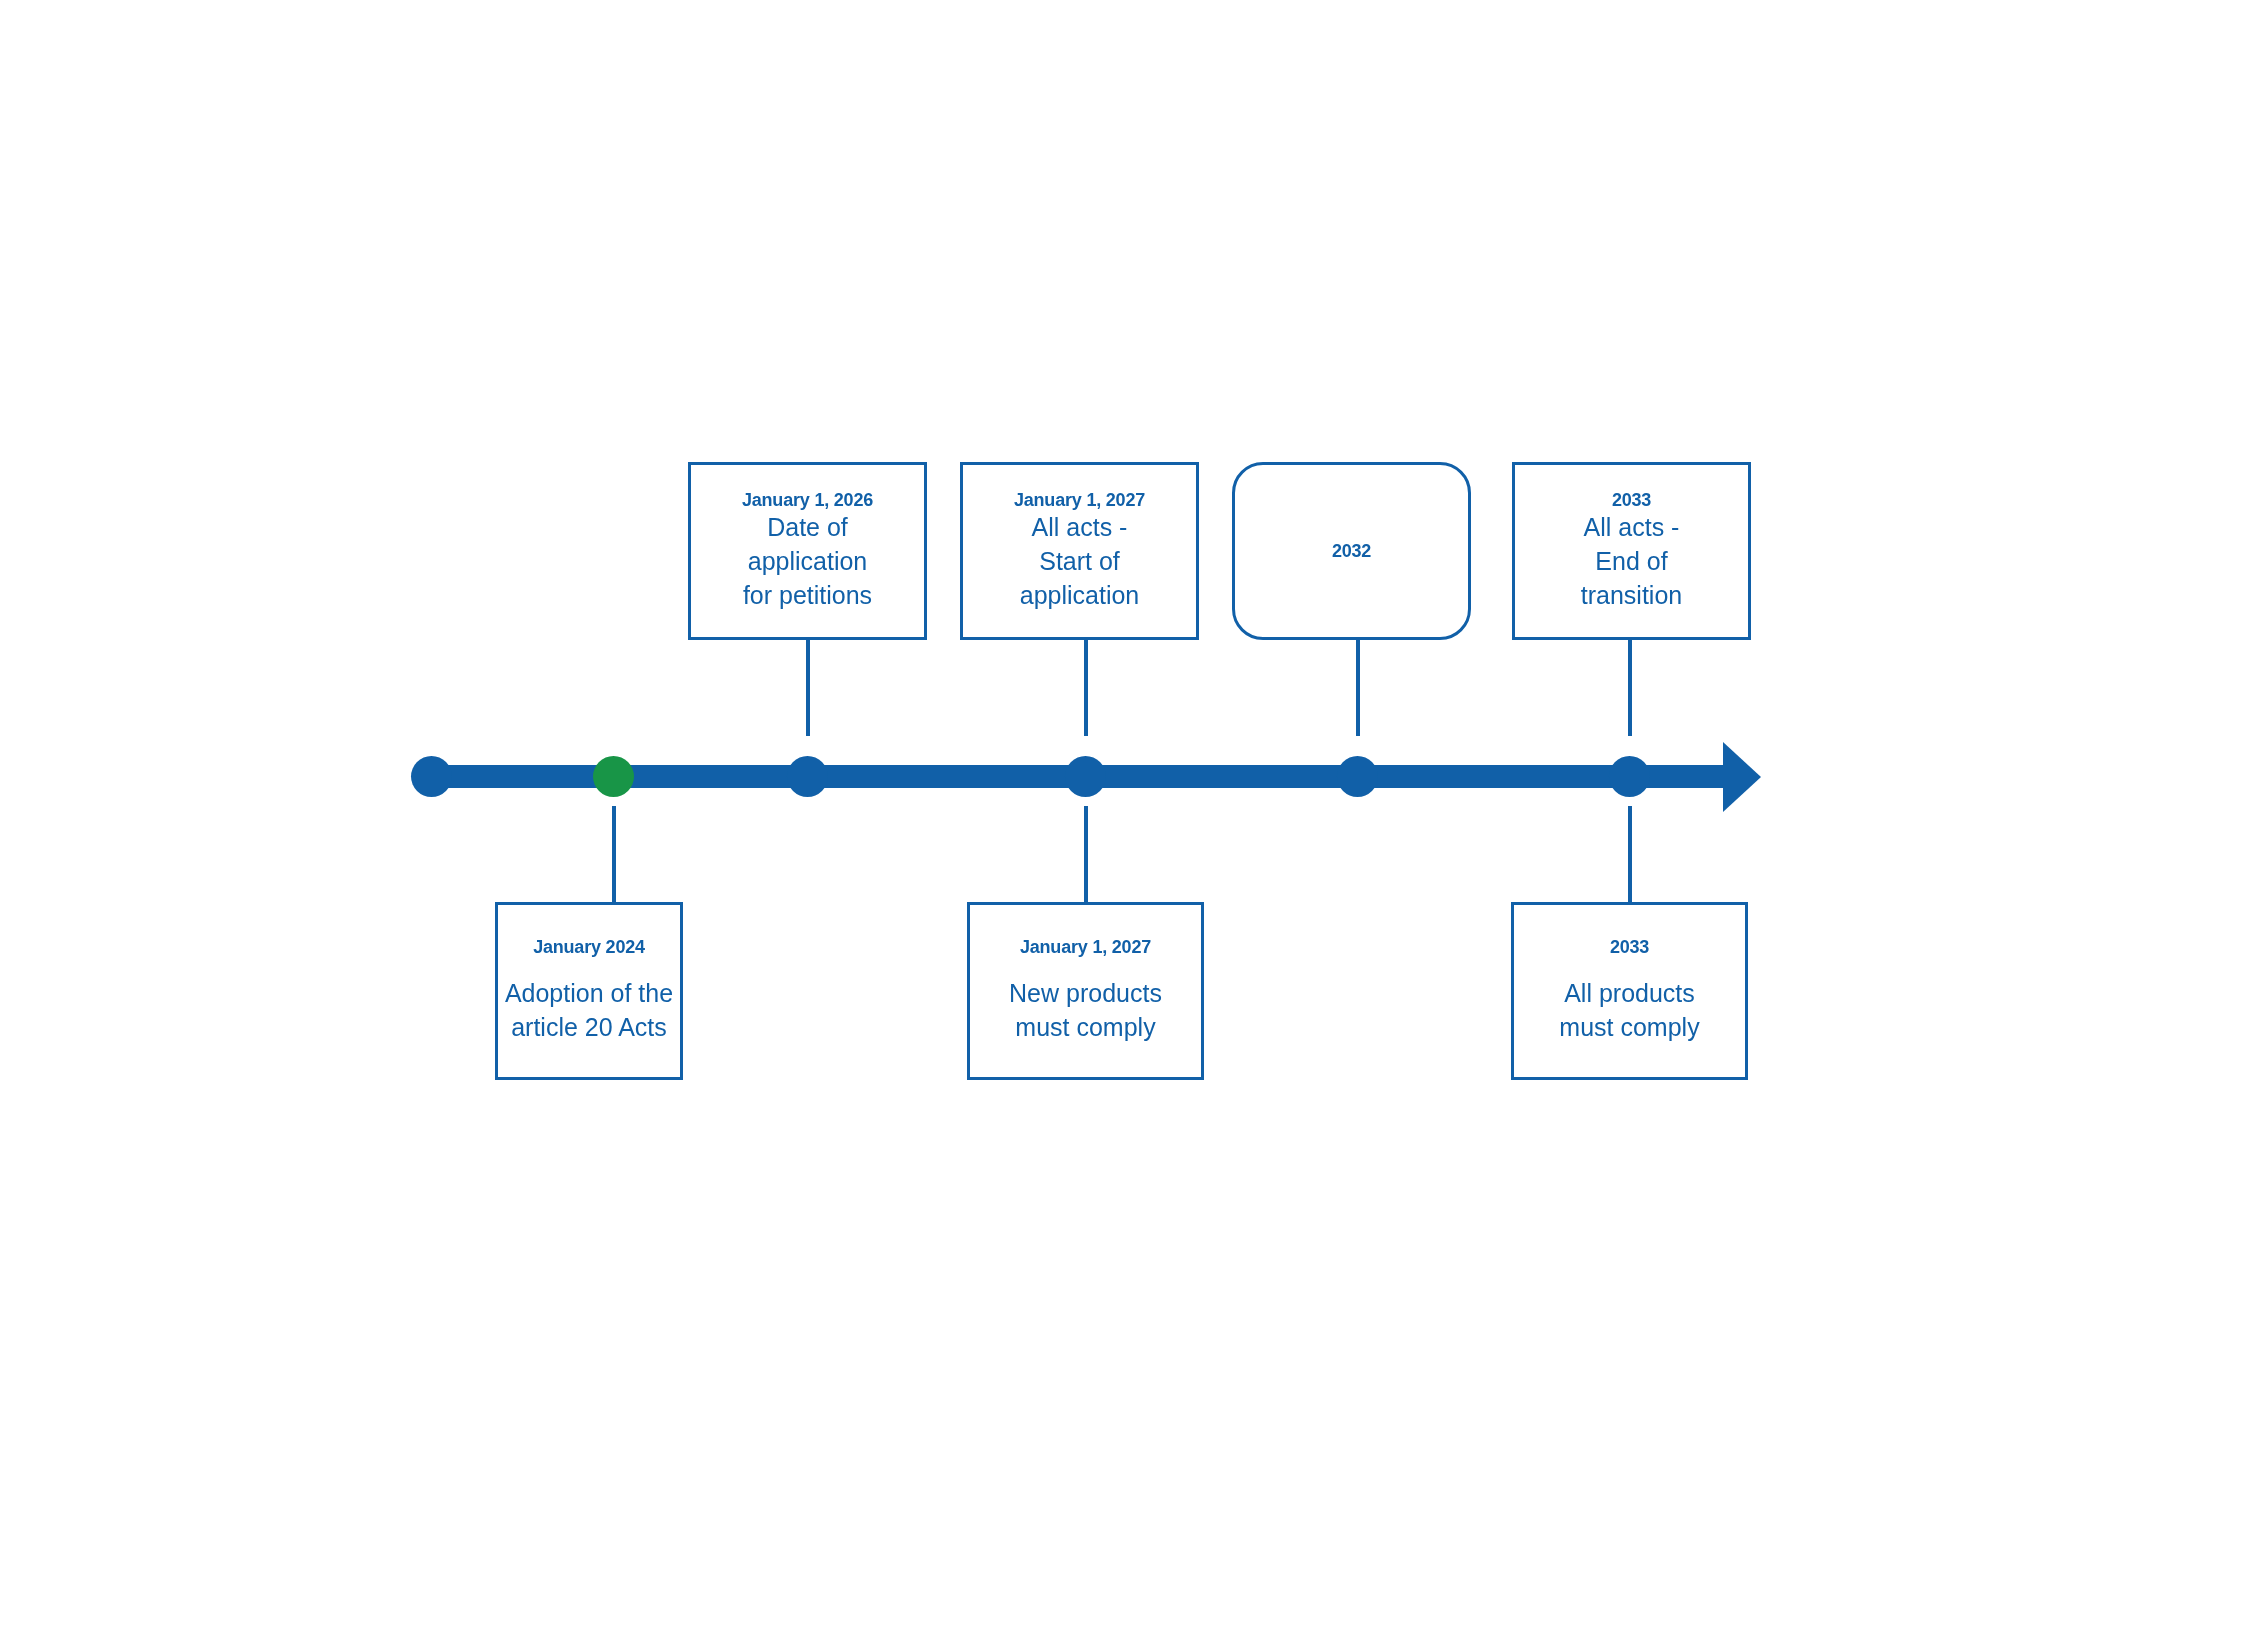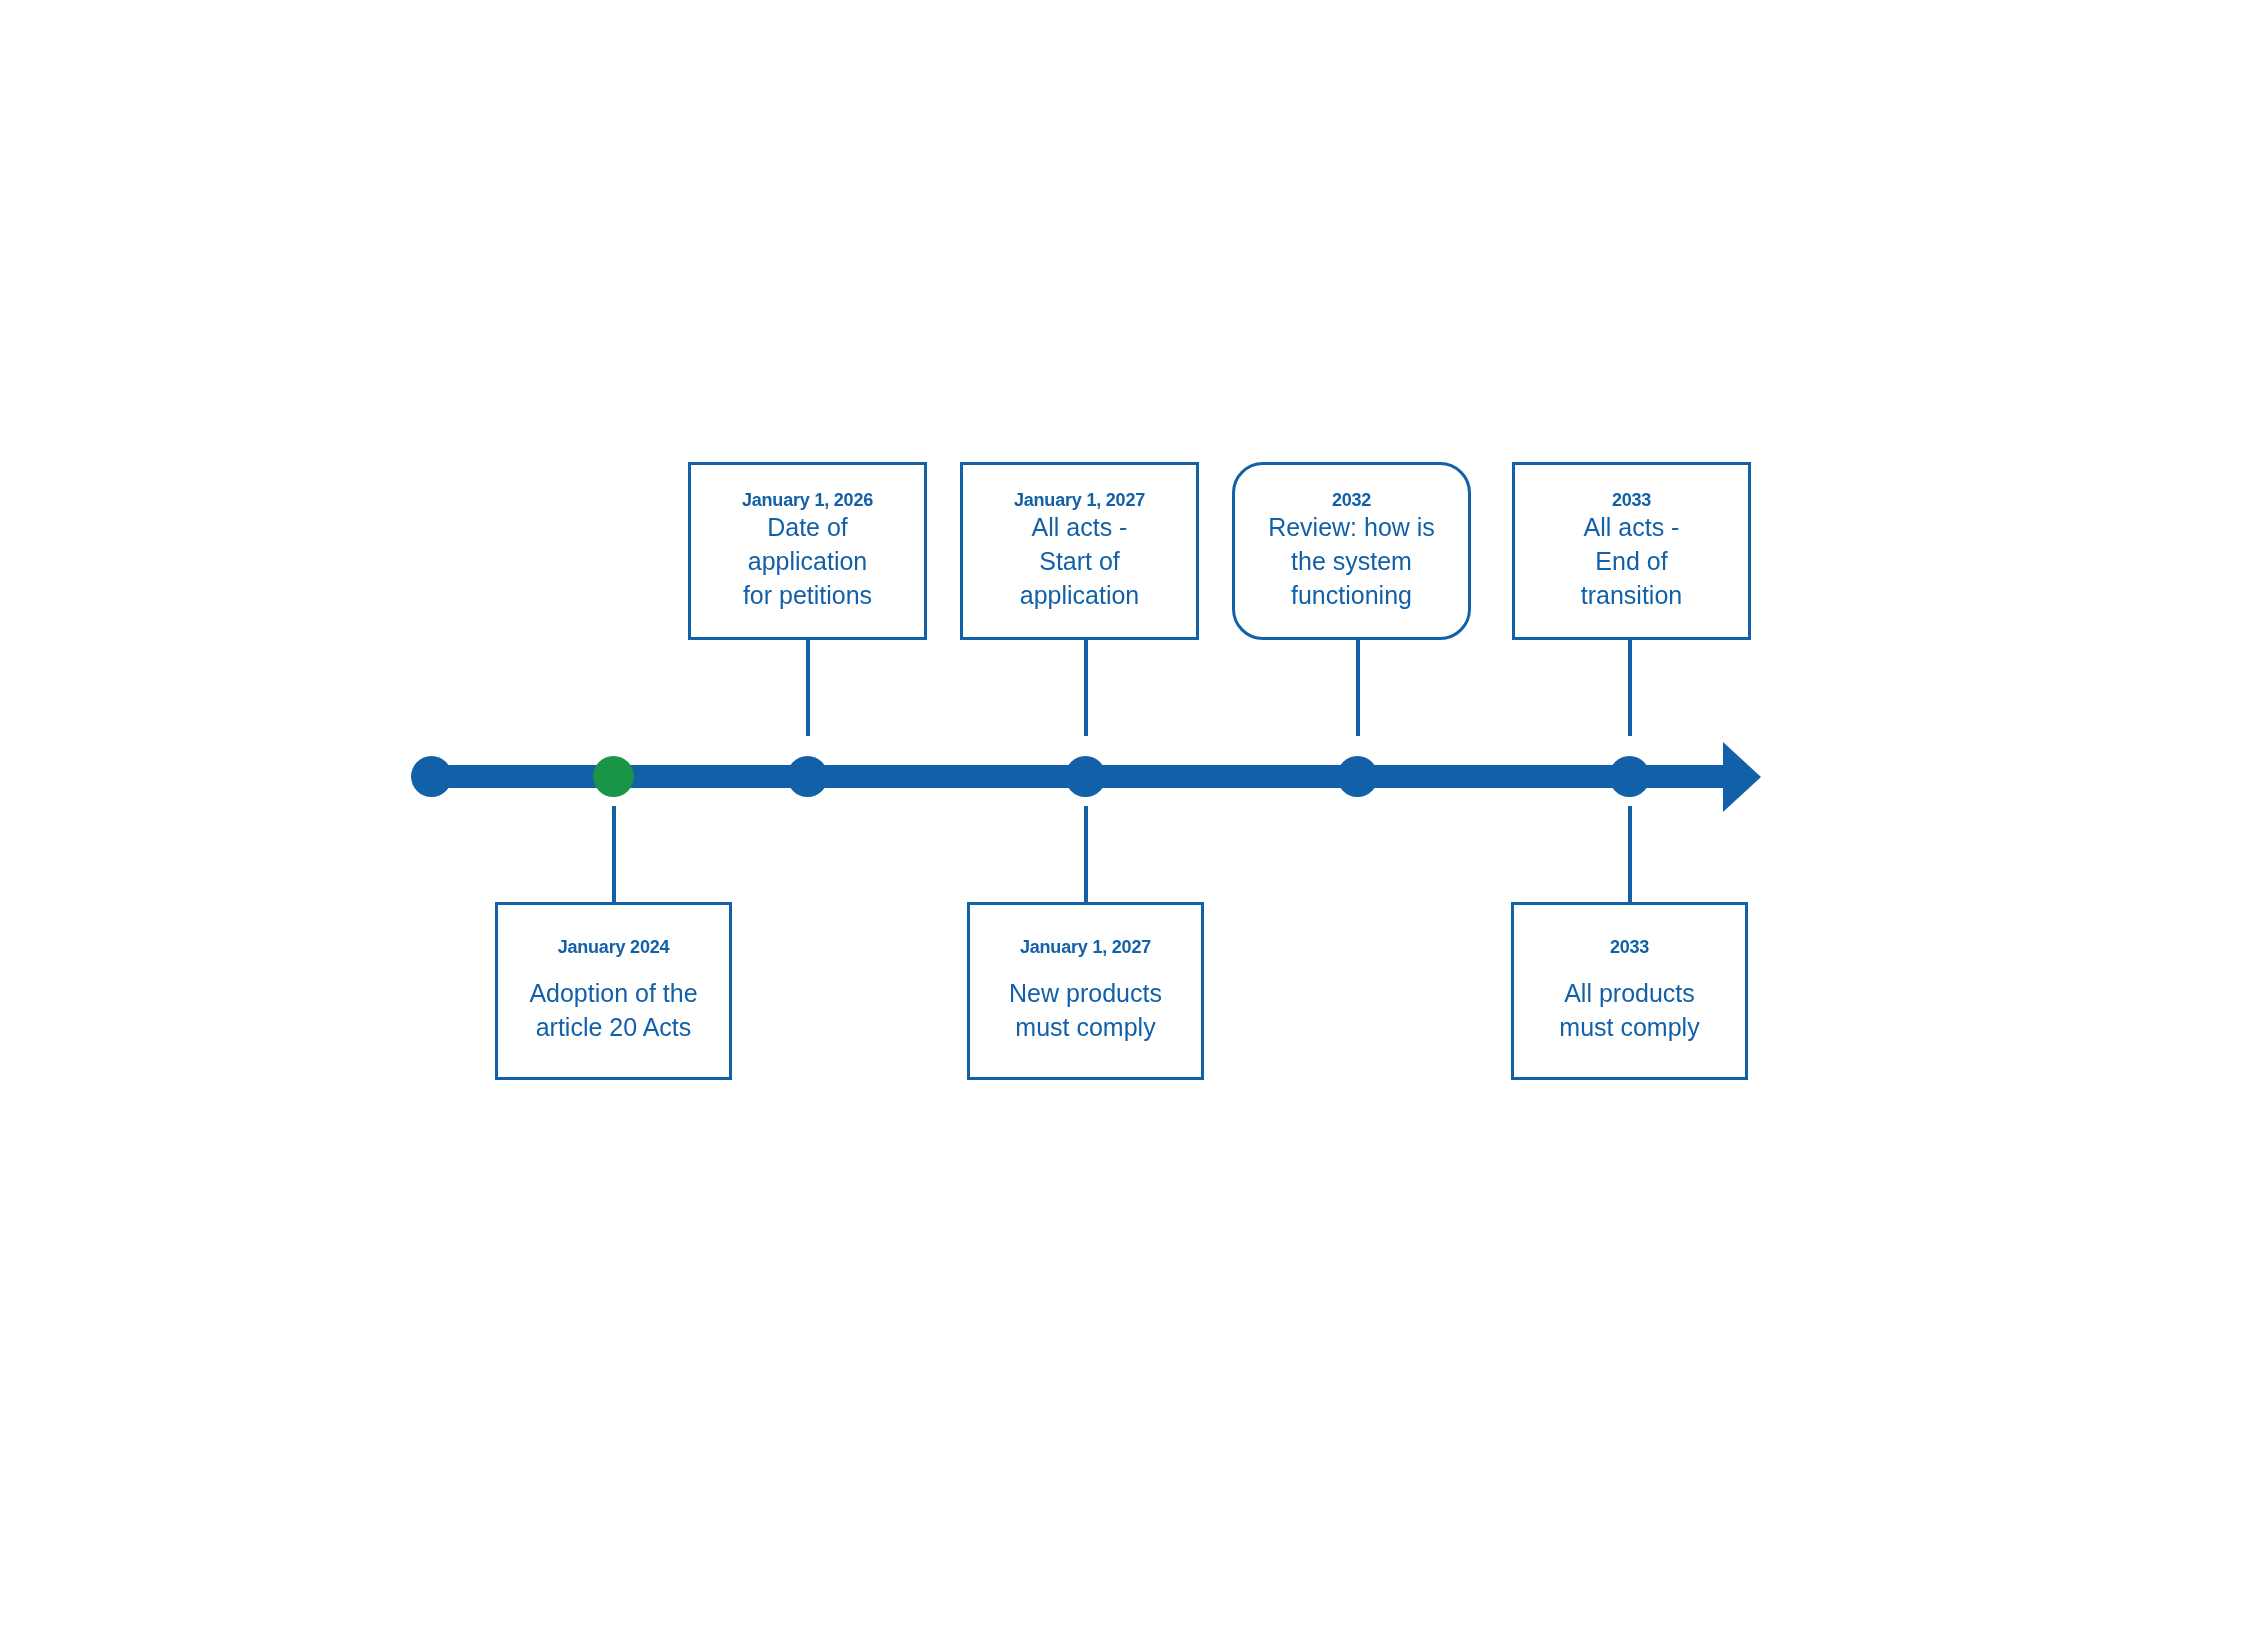--- a/index.html
+++ b/index.html
@@ -125,37 +125,32 @@
     <div class="card-date">January 1, 2027</div>
     <div class="card-body">
       <span>All acts -</span>
       <span>Start of</span>
       <span>application</span>
     </div>
   </div>
 
   <div class="card top" style="left:1232px; top:462px; width:239px; height:178px;border-radius:31px;">
     <div class="card-date">2032</div>
-    <div class="card-body">
-      <span>Review: how is</span>
-      <span>the system</span>
-      <span>functioning</span>
-    </div>
   </div>
 
   <div class="card top" style="left:1512px; top:462px; width:239px; height:178px;">
     <div class="card-date">2033</div>
     <div class="card-body">
       <span>All acts -</span>
       <span>End of</span>
       <span>transition</span>
     </div>
   </div>
 
-  <div class="card bottom" style="left:495px; top:902px; width:237px; height:178px;">
+  <div class="card bottom" style="left:495px; top:902px; width:188px; height:178px;">
     <div class="card-date">January 2024</div>
     <div class="card-body">
       <span>Adoption of the</span>
       <span>article 20 Acts</span>
     </div>
   </div>
 
   <div class="card bottom" style="left:967px; top:902px; width:237px; height:178px;">
     <div class="card-date">January 1, 2027</div>
     <div class="card-body">

